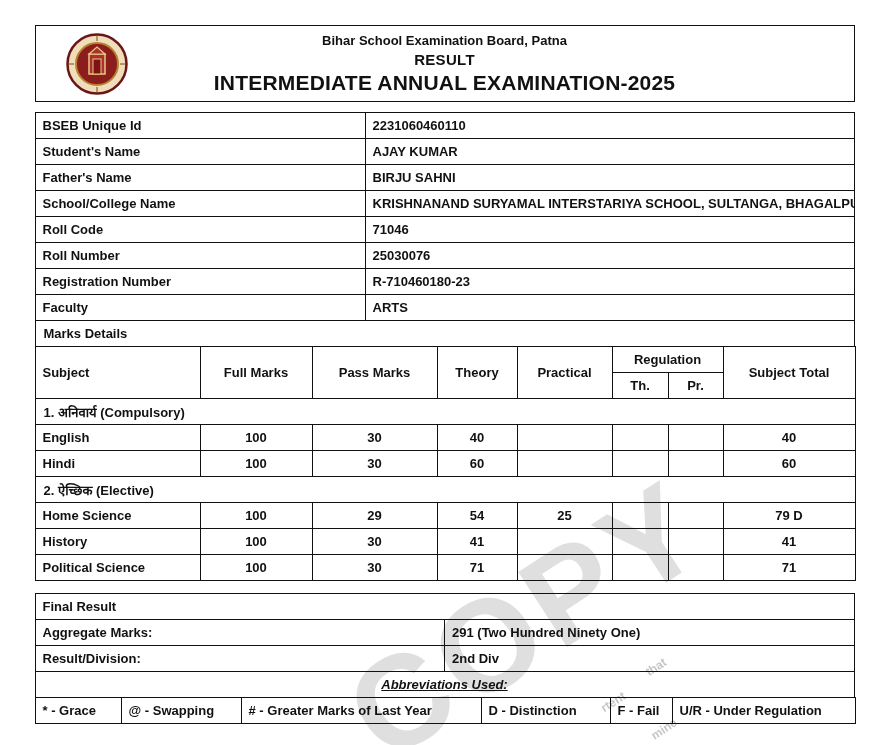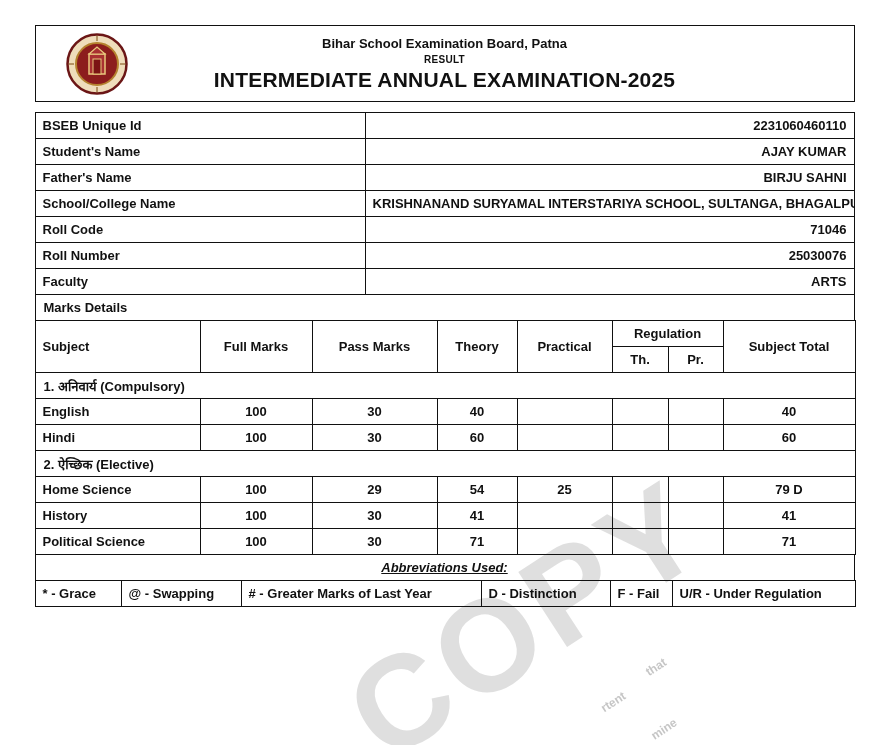--- a/index.html
+++ b/index.html
@@ -33,21 +33,21 @@
     align-items:center;
     gap:3px;
     background:#fff;
   }
   .logo-wrap {
     position:absolute;
     left:30px; top:7px;
     width:62px; height:62px;
   }
   .hdr-board { font-size:13px; font-weight:700; }
-  .hdr-result { font-size:10px; font-weight:700; letter-spacing:0.3px; }
+  .hdr-result { font-size:15px; font-weight:700; letter-spacing:0.3px; }
   .hdr-exam { font-size:21px; font-weight:700; letter-spacing:0.2px; }
 
   table {
     width:820px;
     border-collapse:collapse;
     table-layout:fixed;
     background:transparent;
   }
   td {
     border:1px solid #111;
@@ -59,21 +59,21 @@
     vertical-align:middle;
     overflow:hidden;
     white-space:nowrap;
   }
   .tbl-info { margin-top:10px; }
   .tbl-marks { margin-top:-1px; }
   .tbl-final { margin-top:12px; }
   .tbl-abbr-title, .tbl-abbr { margin-top:-1px; }
 
   td.lbl { width:330px; text-align:left; }
-  td.val { text-align:right;margin-left:22px; }
+  td.val { text-align:left;margin-left:22px; }
   td.center { text-align:center;margin-top:29px; }
   td.section { text-align:left;padding-left:8px; }
   .abbr-title-cell { text-align:center;font-style:italic; }
   .abbr-title-cell span { text-decoration:underline; }
 
   
   .wm-copy {
     position:absolute;
     left:330px; top:545px;
     font-size:130px;
@@ -150,20 +150,24 @@
       </tr>
       <tr>
         <td class="lbl">Roll Code</td>
         <td class="val">71046</td>
       </tr>
       <tr>
         <td class="lbl">Roll Number</td>
         <td class="val">25030076</td>
       </tr>
       <tr>
+        <td class="lbl">Registration Number</td>
+        <td class="val">R-710460180-23</td>
+      </tr>
+      <tr>
         <td class="lbl">Faculty</td>
         <td class="val">ARTS</td>
       </tr>
       <tr>
         <td colspan="2" class="section">Marks Details</td>
       </tr>
     </tbody>
       </table>
 
     <table class="tbl-marks">
@@ -247,20 +251,35 @@
         <td class="center">30</td>
         <td class="center">71</td>
         <td class="center"></td>
         <td class="center"></td>
         <td class="center"></td>
         <td class="center">71</td>
       </tr>
     </tbody>
       </table>
 
+    <table class="tbl-final">
+      <tbody>
+          <tr>
+        <td colspan="2">Final Result</td>
+      </tr>
+      <tr>
+        <td class="lbl">Aggregate Marks:</td>
+        <td class="val">291 (Two Hundred Ninety One)</td>
+      </tr>
+      <tr>
+        <td class="lbl">Result/Division:</td>
+        <td class="val">2nd Div</td>
+      </tr>
+    </tbody>
+      </table>
 
     <table class="tbl-abbr-title">
       <tbody>
           <tr>
         <td class="abbr-title-cell">
           <span>Abbreviations Used:</span>
         </td>
       </tr>
     </tbody>
       </table>

